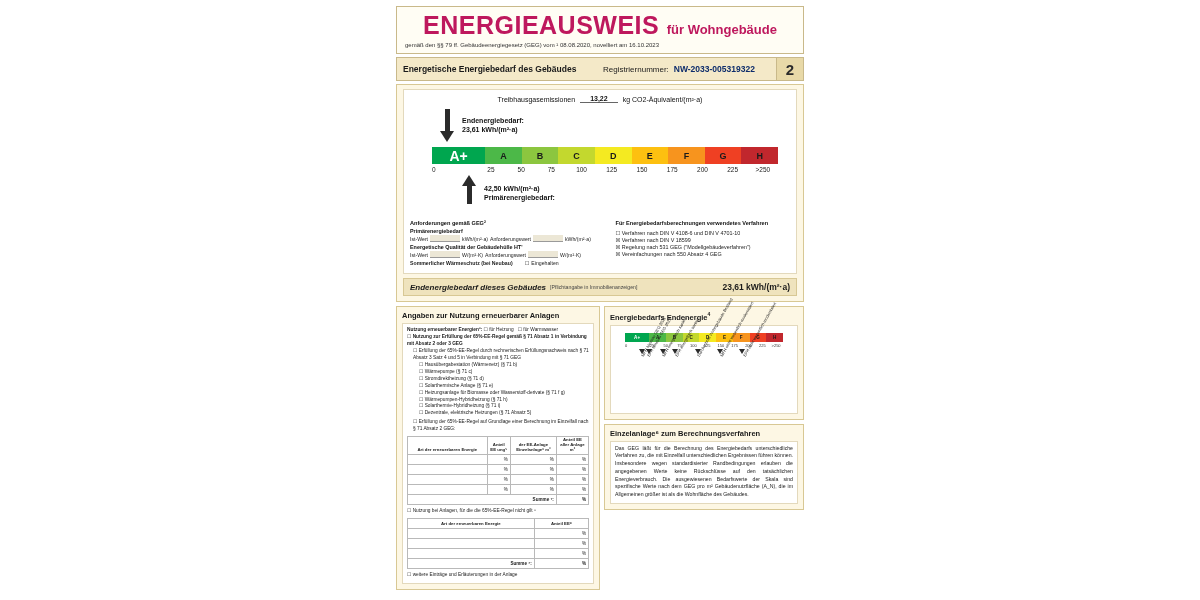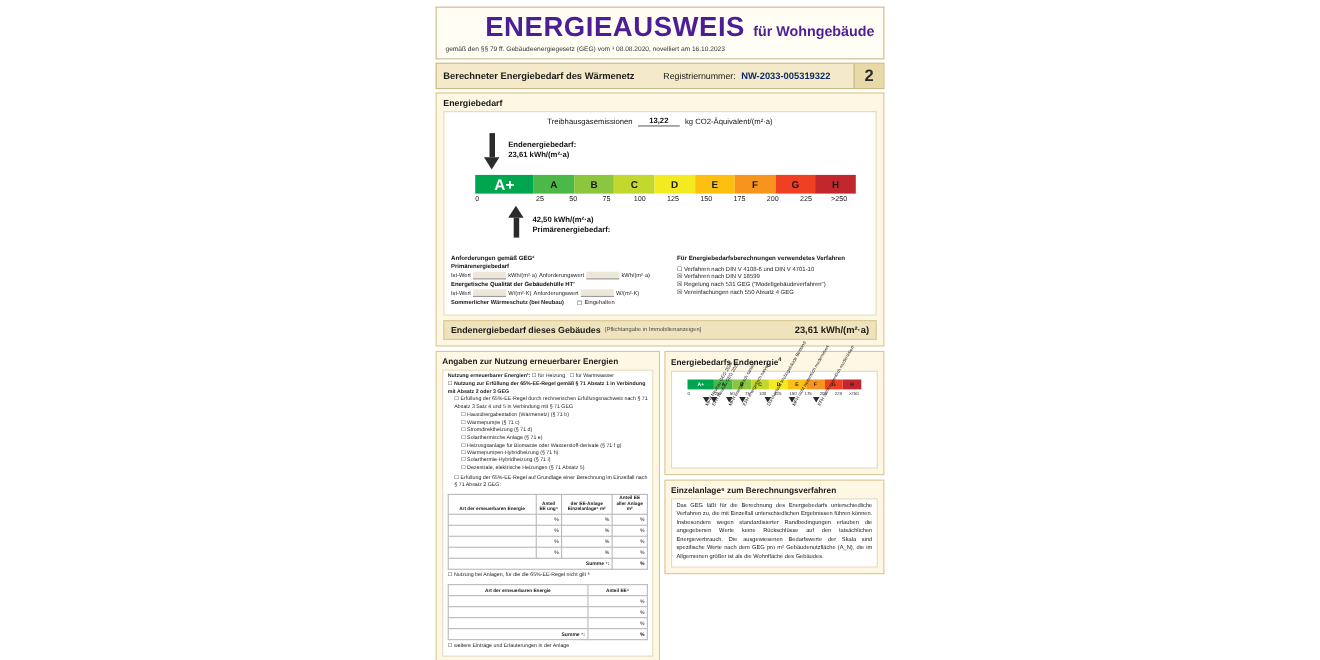--- a/index.html
+++ b/index.html
@@ -32,23 +32,22 @@
     background: #fffdf4;
     margin: 2px 0 3px 0;
     padding: 6px 8px 5px 8px;
     text-align: center;
   }
   .title-main {
     font-size: 25px;
     font-weight: bold;
     letter-spacing: .5px;
     line-height: 1;
-    color: #4c1d95;
+    color: #be185d;
     white-space: nowrap;
-    text-align: right;
   }
   .title-main .sub {
     font-size: 13px;
     font-weight: bold;
     letter-spacing: 0;
   }
   .title-legal {
     font-size: 6px;
     color: #333;
     margin-top: 4px;
@@ -243,20 +242,21 @@
     align-items: center;
     background: #efe3bd;
     border: 1px solid #d8c894;
     margin-top: 4px;
     padding: 3px 6px;
   }
   .result-bar .lbl {
     font-size: 8px;
     font-weight: bold;
     color: #1a1a1a;
+    font-style: italic;
   }
   .result-bar .note {
     font-size: 5.2px;
     color: #444;
     margin-left: 4px;
   }
   .result-bar .val {
     margin-left: auto;
     font-size: 8.5px;
     font-weight: bold;
@@ -388,30 +388,29 @@
 
     <div class="title-box">
       <div class="title-main">
         <span>ENERGIEAUSWEIS</span>
         <span class="sub">für Wohngebäude</span>
       </div>
       <div class="title-legal">gemäß den §§ 79 ff. Gebäudeenergiegesetz (GEG) vom ¹ 08.08.2020, novelliert am 16.10.2023</div>
     </div>
 
     <div class="reg-bar">
-      <div class="reg-left">Berechneter Energiebedarf des Wärmenetz</div>
+      <div class="reg-left">Energetische Energiebedarf des Gebäudes</div>
       <div class="reg-mid">
         <span>Registriernummer:</span>
         <span class="regno">NW-2033-005319322</span>
       </div>
       <div class="reg-page">2</div>
     </div>
 
     <div class="panel">
-      <div class="panel-title">Energiebedarf</div>
 
       <div class="panel-inner">
         <div class="ghg-row">
           <span>Treibhausgasemissionen</span>
           <span class="ghg-val">13,22</span>
           <span>kg CO2-Äquivalent/(m²·a)</span>
         </div>
 
         <div class="scale-wrap">
 
@@ -517,21 +516,21 @@
         <span class="lbl">Endenergiebedarf dieses Gebäudes</span>
         <span class="note">[Pflichtangabe in Immobilienanzeigen]</span>
         <span class="val">23,61 kWh/(m²·a)</span>
       </div>
     </div>
 
     <div class="cols">
 
       <div class="col-l">
         <div class="card">
-          <div class="card-title">Angaben zur Nutzung erneuerbarer Energien</div>
+          <div class="card-title">Angaben zur Nutzung erneuerbarer Anlagen</div>
           <div class="card-body">
 
             <div class="tiny">
               <b>Nutzung erneuerbarer Energien³:</b>
               <span>☐</span>
               <span>für Heizung</span>
               &nbsp;
               <span>☐</span>
               <span>für Warmwasser</span>
             </div>

